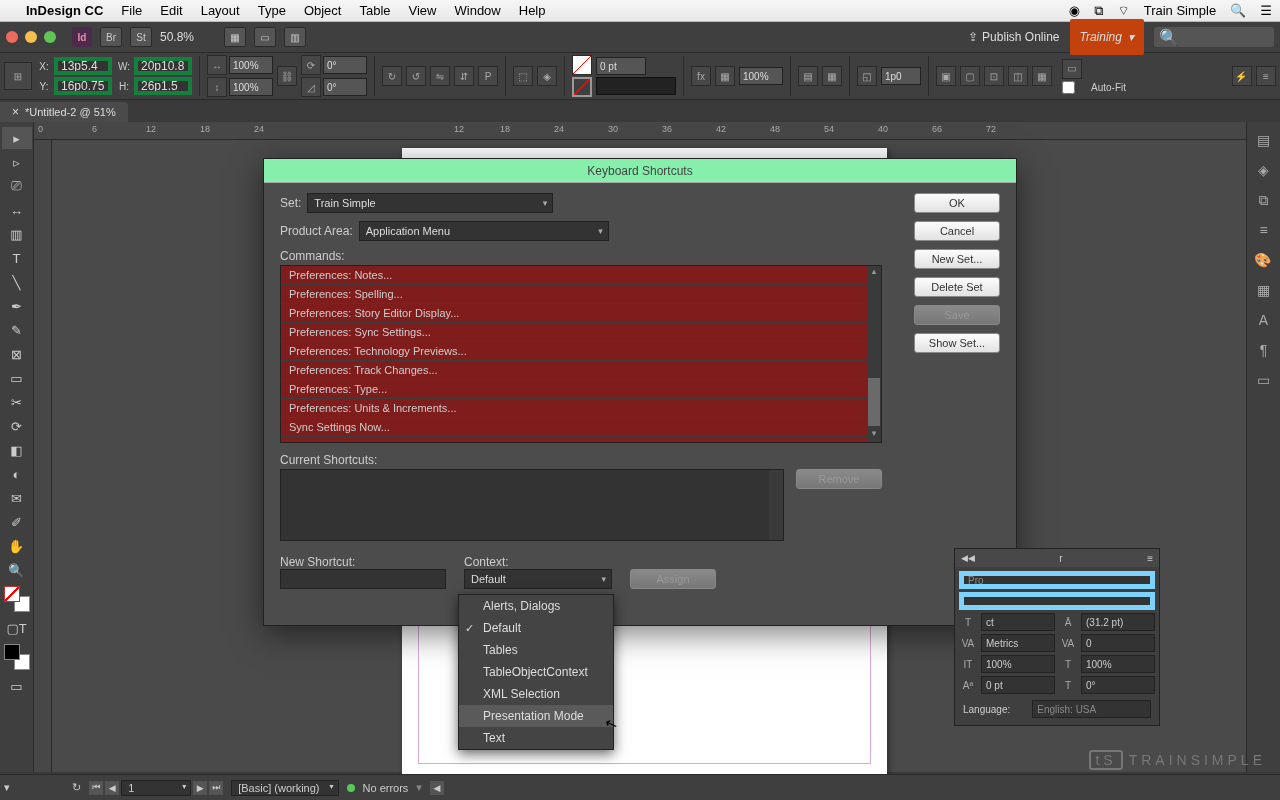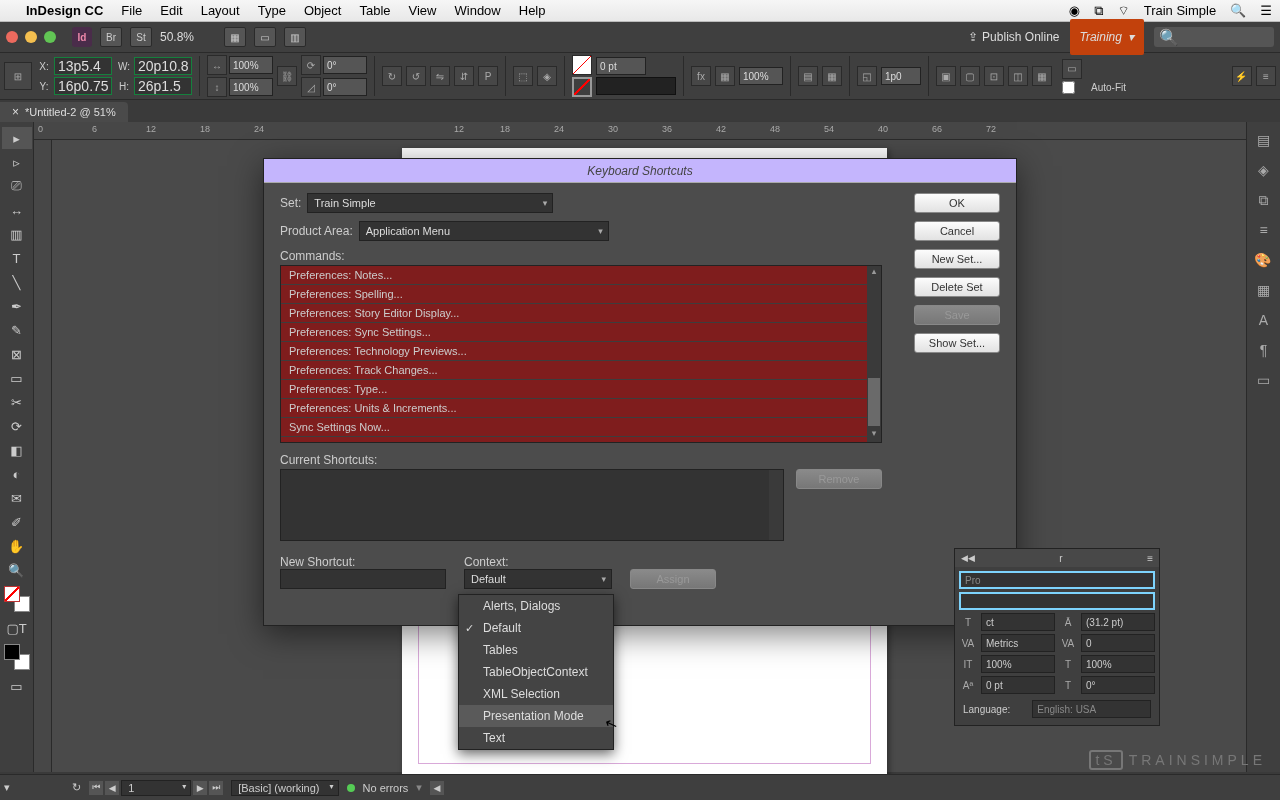--- a/index.html
+++ b/index.html
@@ -22,21 +22,21 @@
 .top-right { margin-left: auto; display: flex; align-items: center; gap: 10px; }
 .publish { color: #ddd; font-size: 12px; display:flex;align-items:center;gap:4px;}
 .workspace { background: #c2410c; color: #ddd; font-size: 12px; padding: 11px 10px; border-radius: 2px; display:flex;align-items:center;gap:6px;font-style:italic;}
 .search-top { width: 120px; height: 20px; background: #555; border-radius: 3px; display:flex;align-items:center;padding:0 5px;color:#999;}
 
 
 .ctrl-bar { height: 48px; background: #3f3f3f; border-top: 1px solid #2a2a2a; border-bottom: 1px solid #2a2a2a; display:flex; align-items:center; padding: 0 4px; gap: 4px; font-size: 10px; color:#ccc;}
 .ctrl-group { display:flex; flex-direction:column; gap:2px; }
 .ctrl-row { display:flex; align-items:center; gap:2px; }
 .ctrl-label { width:16px; text-align:center; }
-.ctrl-input { width: 58px; height: 18px; background:#333; border:1px solid #15803d; color:#ddd; padding:0 3px; font-size:14px;}
+.ctrl-input { width: 58px; height: 18px; background:#333; border:4px solid #15803d; color:#ddd; padding:0 3px; font-size:12px;}
 .ctrl-pct { width: 44px; height: 18px; background:#555; border:1px solid #222; color:#ddd; padding:0 3px; font-size:10px; display:flex;align-items:center;}
 .ctrl-icon { width:20px; height:20px; background:#474747; border:1px solid #2a2a2a; display:flex;align-items:center;justify-content:center;color:#aaa;font-size:10px;}
 .stroke-box { width: 80px; height:18px; background:#222; border:1px solid #111;}
 .sep { width:1px; height:40px; background:#2a2a2a; margin:0 3px;}
 
 
 .doc-tab-bar { height: 22px; background: #3a3a3a; display:flex; align-items:flex-end;}
 .doc-tab { background:#4a4a4a; color:#ddd; font-size:11px; padding: 3px 12px; display:flex; align-items:center; gap:6px; border-radius: 0 4px 0 0;}
 .doc-tab .x { font-size:12px; cursor:pointer; }
 
@@ -55,21 +55,21 @@
 .canvas-wrap { flex:1; display:flex; flex-direction:column; position:relative;}
 .canvas-body { flex:1; display:flex; position:relative;}
 .canvas-inner{ flex:1; position: relative; background:#4a4a4a;}
 .page { position:absolute; left:350px; top:8px; width:485px; height:632px; background:#fff; box-shadow:2px 2px 6px rgba(0,0,0,.4);}
 .page .margin { position:absolute; left:16px; right:16px; top:16px; bottom:16px; border:1px solid #d9a9d9;}
 .right-panels { width: 34px; background:#3f3f3f; border-left:1px solid #2a2a2a; display:flex;flex-direction:column;align-items:center;gap:12px;padding-top:10px;}
 .rp-ic { width:22px; height:18px; color:#aaa; font-size:14px; text-align:center;}
 
 
 .dialog { position:absolute; left:263px; top:158px; width:754px; height:468px; background:#4c4c4c; border:1px solid #222; box-shadow:0 8px 30px rgba(0,0,0,.5);}
-.dialog-title { height:24px; background:#c4b5fd; color:#444; font-size:12px; display:flex;align-items:center;justify-content:center; border-bottom:1px solid #aaa;font-style:italic;}
+.dialog-title { height:24px; background:#86efac; color:#444; font-size:12px; display:flex;align-items:center;justify-content:center; border-bottom:1px solid #aaa;}
 .dialog-body { position:relative; padding:10px 16px; color:#ccc; font-size:12px; height:calc(100% - 24px);}
 .dlg-row { display:flex; align-items:center; gap:6px; margin-bottom:8px;}
 .dlg-select { background:#333; border:1px solid #222; color:#ddd; height:20px; padding:0 20px 0 6px; font-size:11px; position:relative; display:flex;align-items:center;}
 .dlg-select::after { content:"▾"; position:absolute; right:5px; color:#aaa; font-size:9px;}
 .cmd-list { background:#7f1d1d; border:1px solid #222; height:178px; position:relative; overflow:hidden;}
 .cmd-item { padding:3px 8px; font-size:11px; color:#ccc; border-bottom:1px solid #3d3d3d; }
 .cmd-scroll { position:absolute; right:0; top:0; width:14px; height:100%; background:#3a3a3a;}
 .cmd-scroll .thumb { position:absolute; left:1px; right:1px; top:112px; height:48px; background:#6a6a6a;}
 .cmd-scroll .ar { position:absolute; left:0;right:0; height:14px; color:#999; font-size:9px; text-align:center;}
 .cur-box { background:#333; border:1px solid #222; height:72px; position:relative;}
@@ -83,21 +83,21 @@
 
 .ctx-pop { position:absolute; left:458px; top:594px; width:156px; background:#444; border:1px solid #222; box-shadow:0 4px 12px rgba(0,0,0,.6); z-index:50;}
 .ctx-item { padding:4px 8px 4px 24px; color:#ddd; font-size:12px; position:relative;}
 .ctx-item:hover, .ctx-item.hov { background:#5a5a5a;}
 .ctx-item .chk { position:absolute; left:6px; top:5px; font-size:11px;}
 
 
 .char-panel { position:absolute; right:120px; top:548px; width:206px; background:#3f3f3f; border:1px solid #222; font-size:10px; color:#ccc;}
 .char-panel .hdr { height:18px; background:#484848; display:flex;align-items:center;padding:0 6px;justify-content:space-between;}
 .char-panel .body { padding:4px;}
-.char-sel{ height:18px; background:#333; border:2px solid #7dd3fc; margin-bottom:3px; display:flex;align-items:center;padding:0 4px;color:#888;}
+.char-sel{ height:18px; background:#333; border:5px solid #7dd3fc; margin-bottom:3px; display:flex;align-items:center;padding:0 4px;color:#888;}
 .char-row { display:flex; gap:4px; margin-bottom:3px;}
 .char-field { flex:1; height:18px; background:#333; border:1px solid #222; display:flex;align-items:center;padding:0 4px;}
 .char-ic { width:18px;height:18px; display:flex;align-items:center;justify-content:center;color:#aaa;}
 .char-lang { display:flex; align-items:center; gap:22px; padding:3px 4px;}
 
 
 .status { position:absolute; left:0; right:0; bottom:0; height:26px; background:#3f3f3f; border-top:1px solid #2a2a2a; display:flex;align-items:center; padding:0 4px; gap:8px; font-size:11px; color:#ccc;}
 .status .pct { width:60px;}
 .status .pager { display:flex; align-items:center; gap:2px;}
 .status .pg-btn { width:14px;height:14px; background:#555; display:flex;align-items:center;justify-content:center;font-size:9px;}

